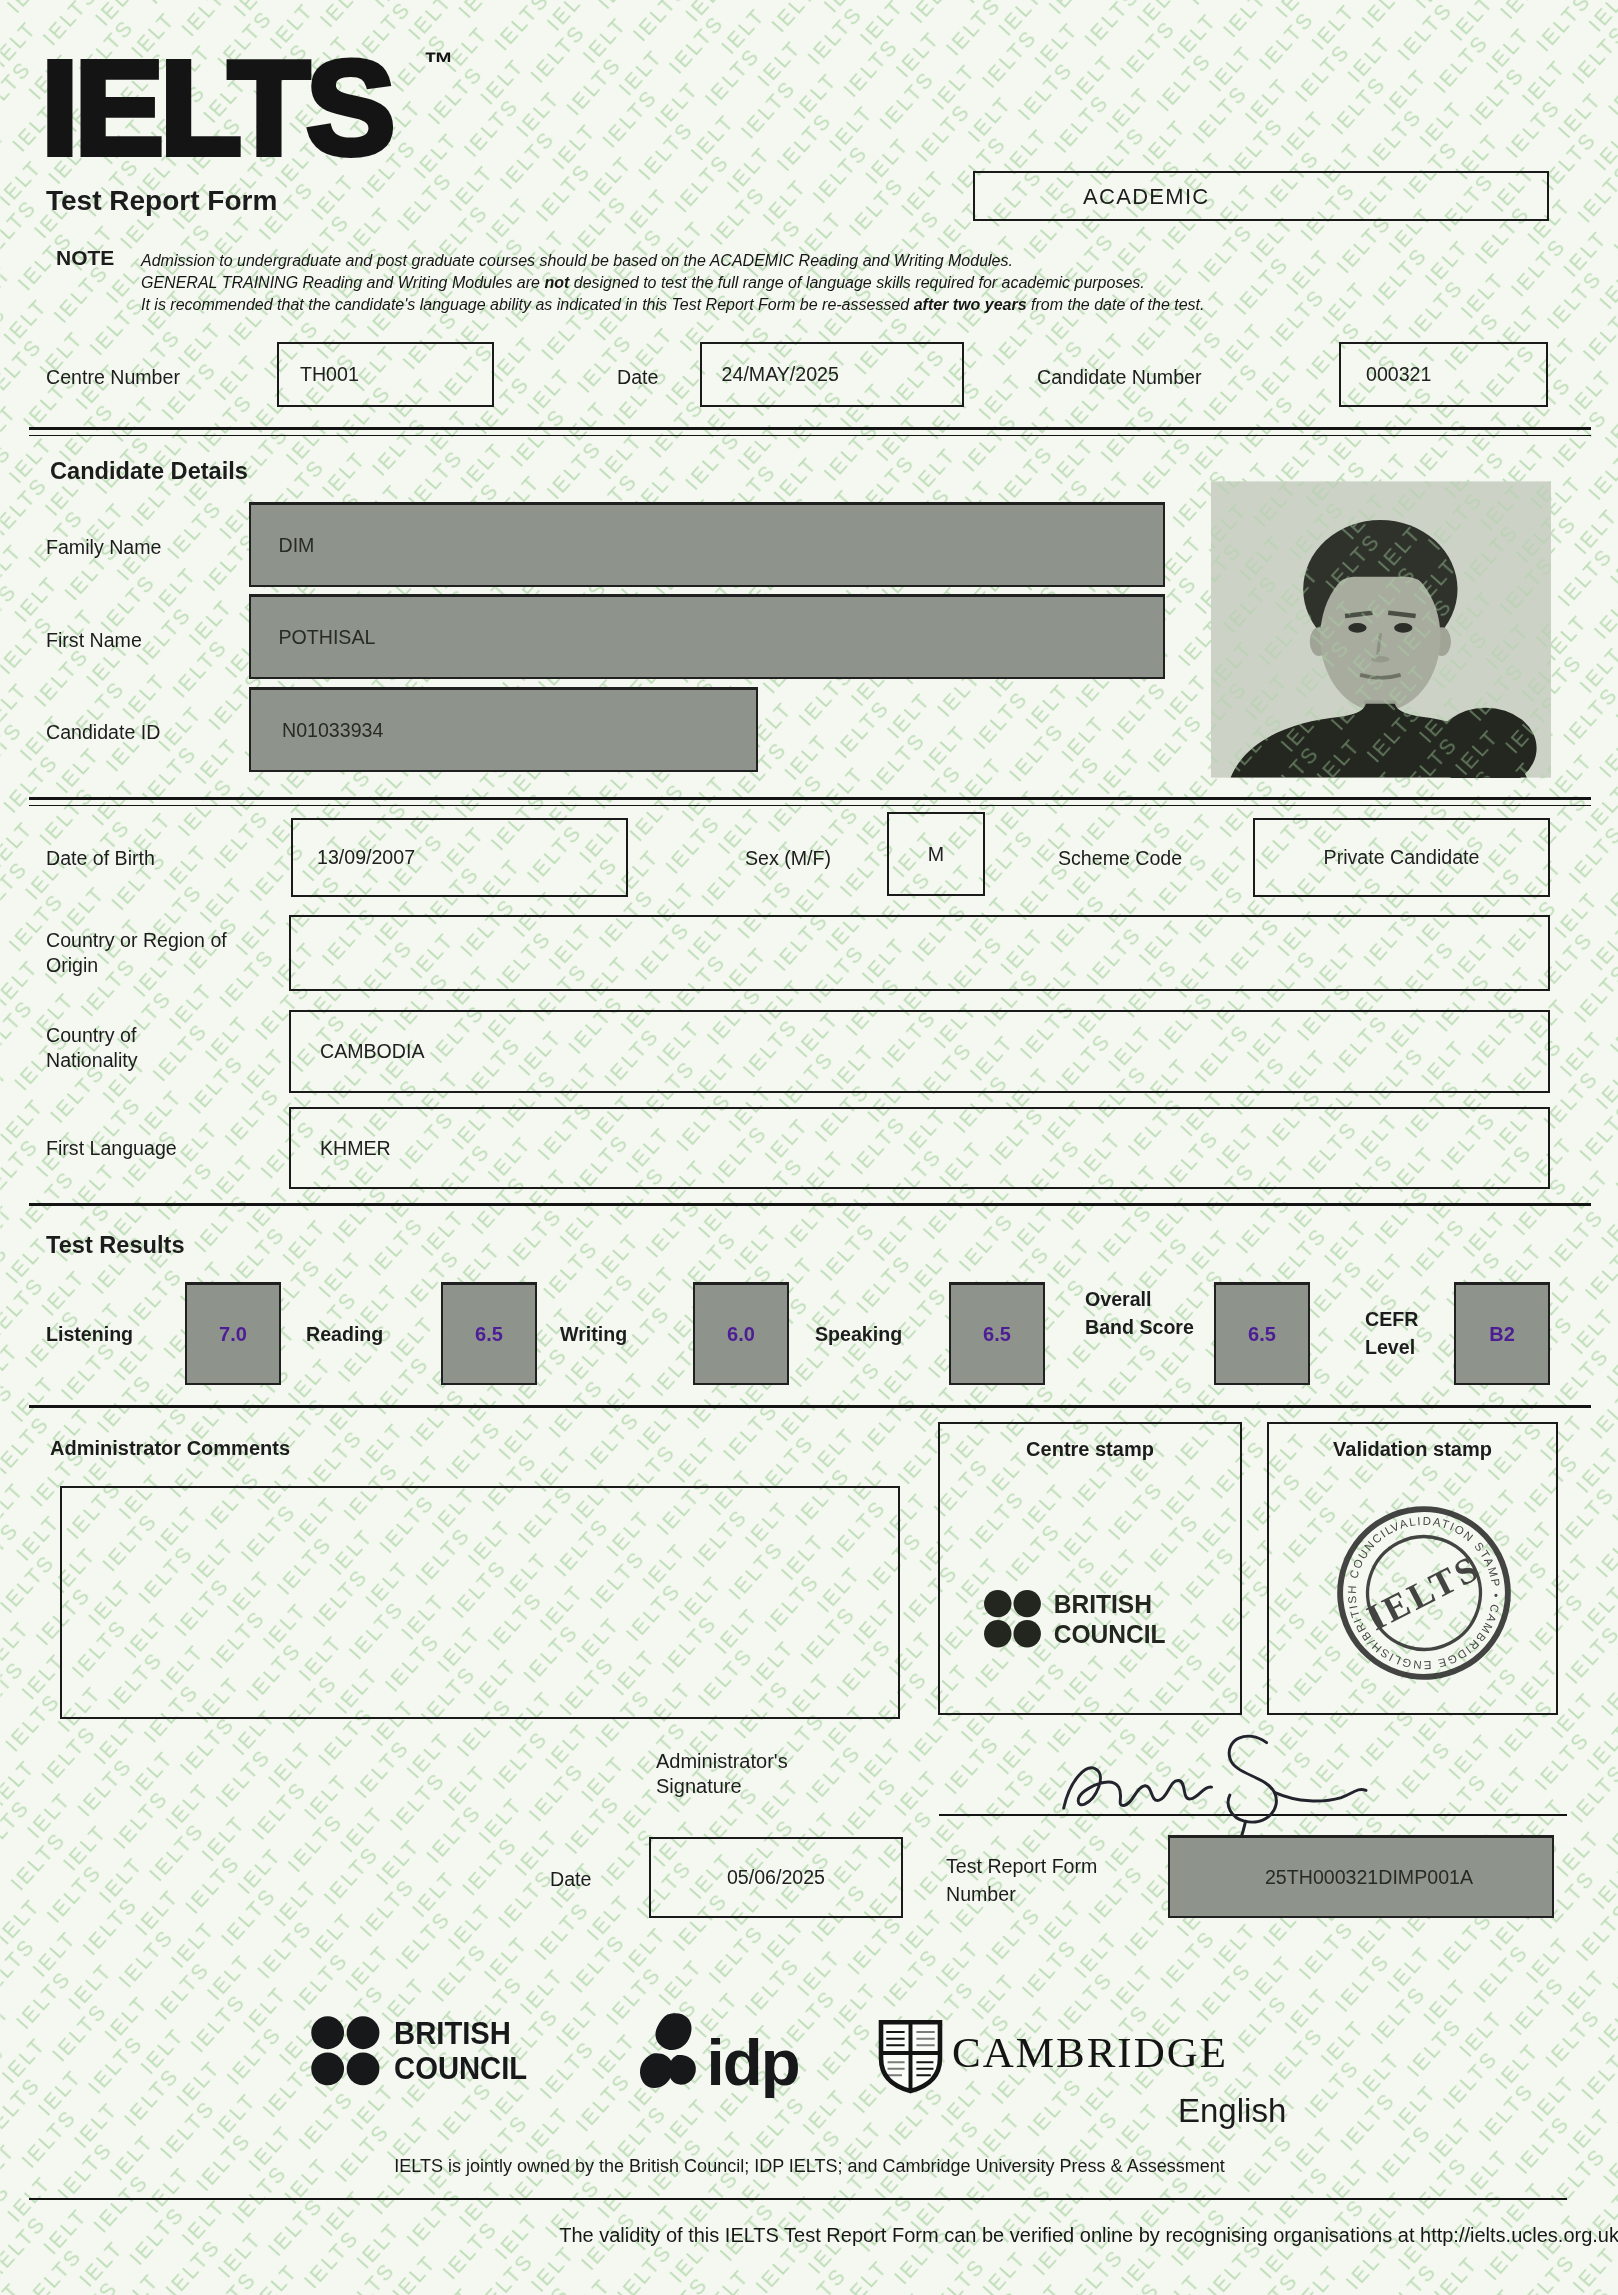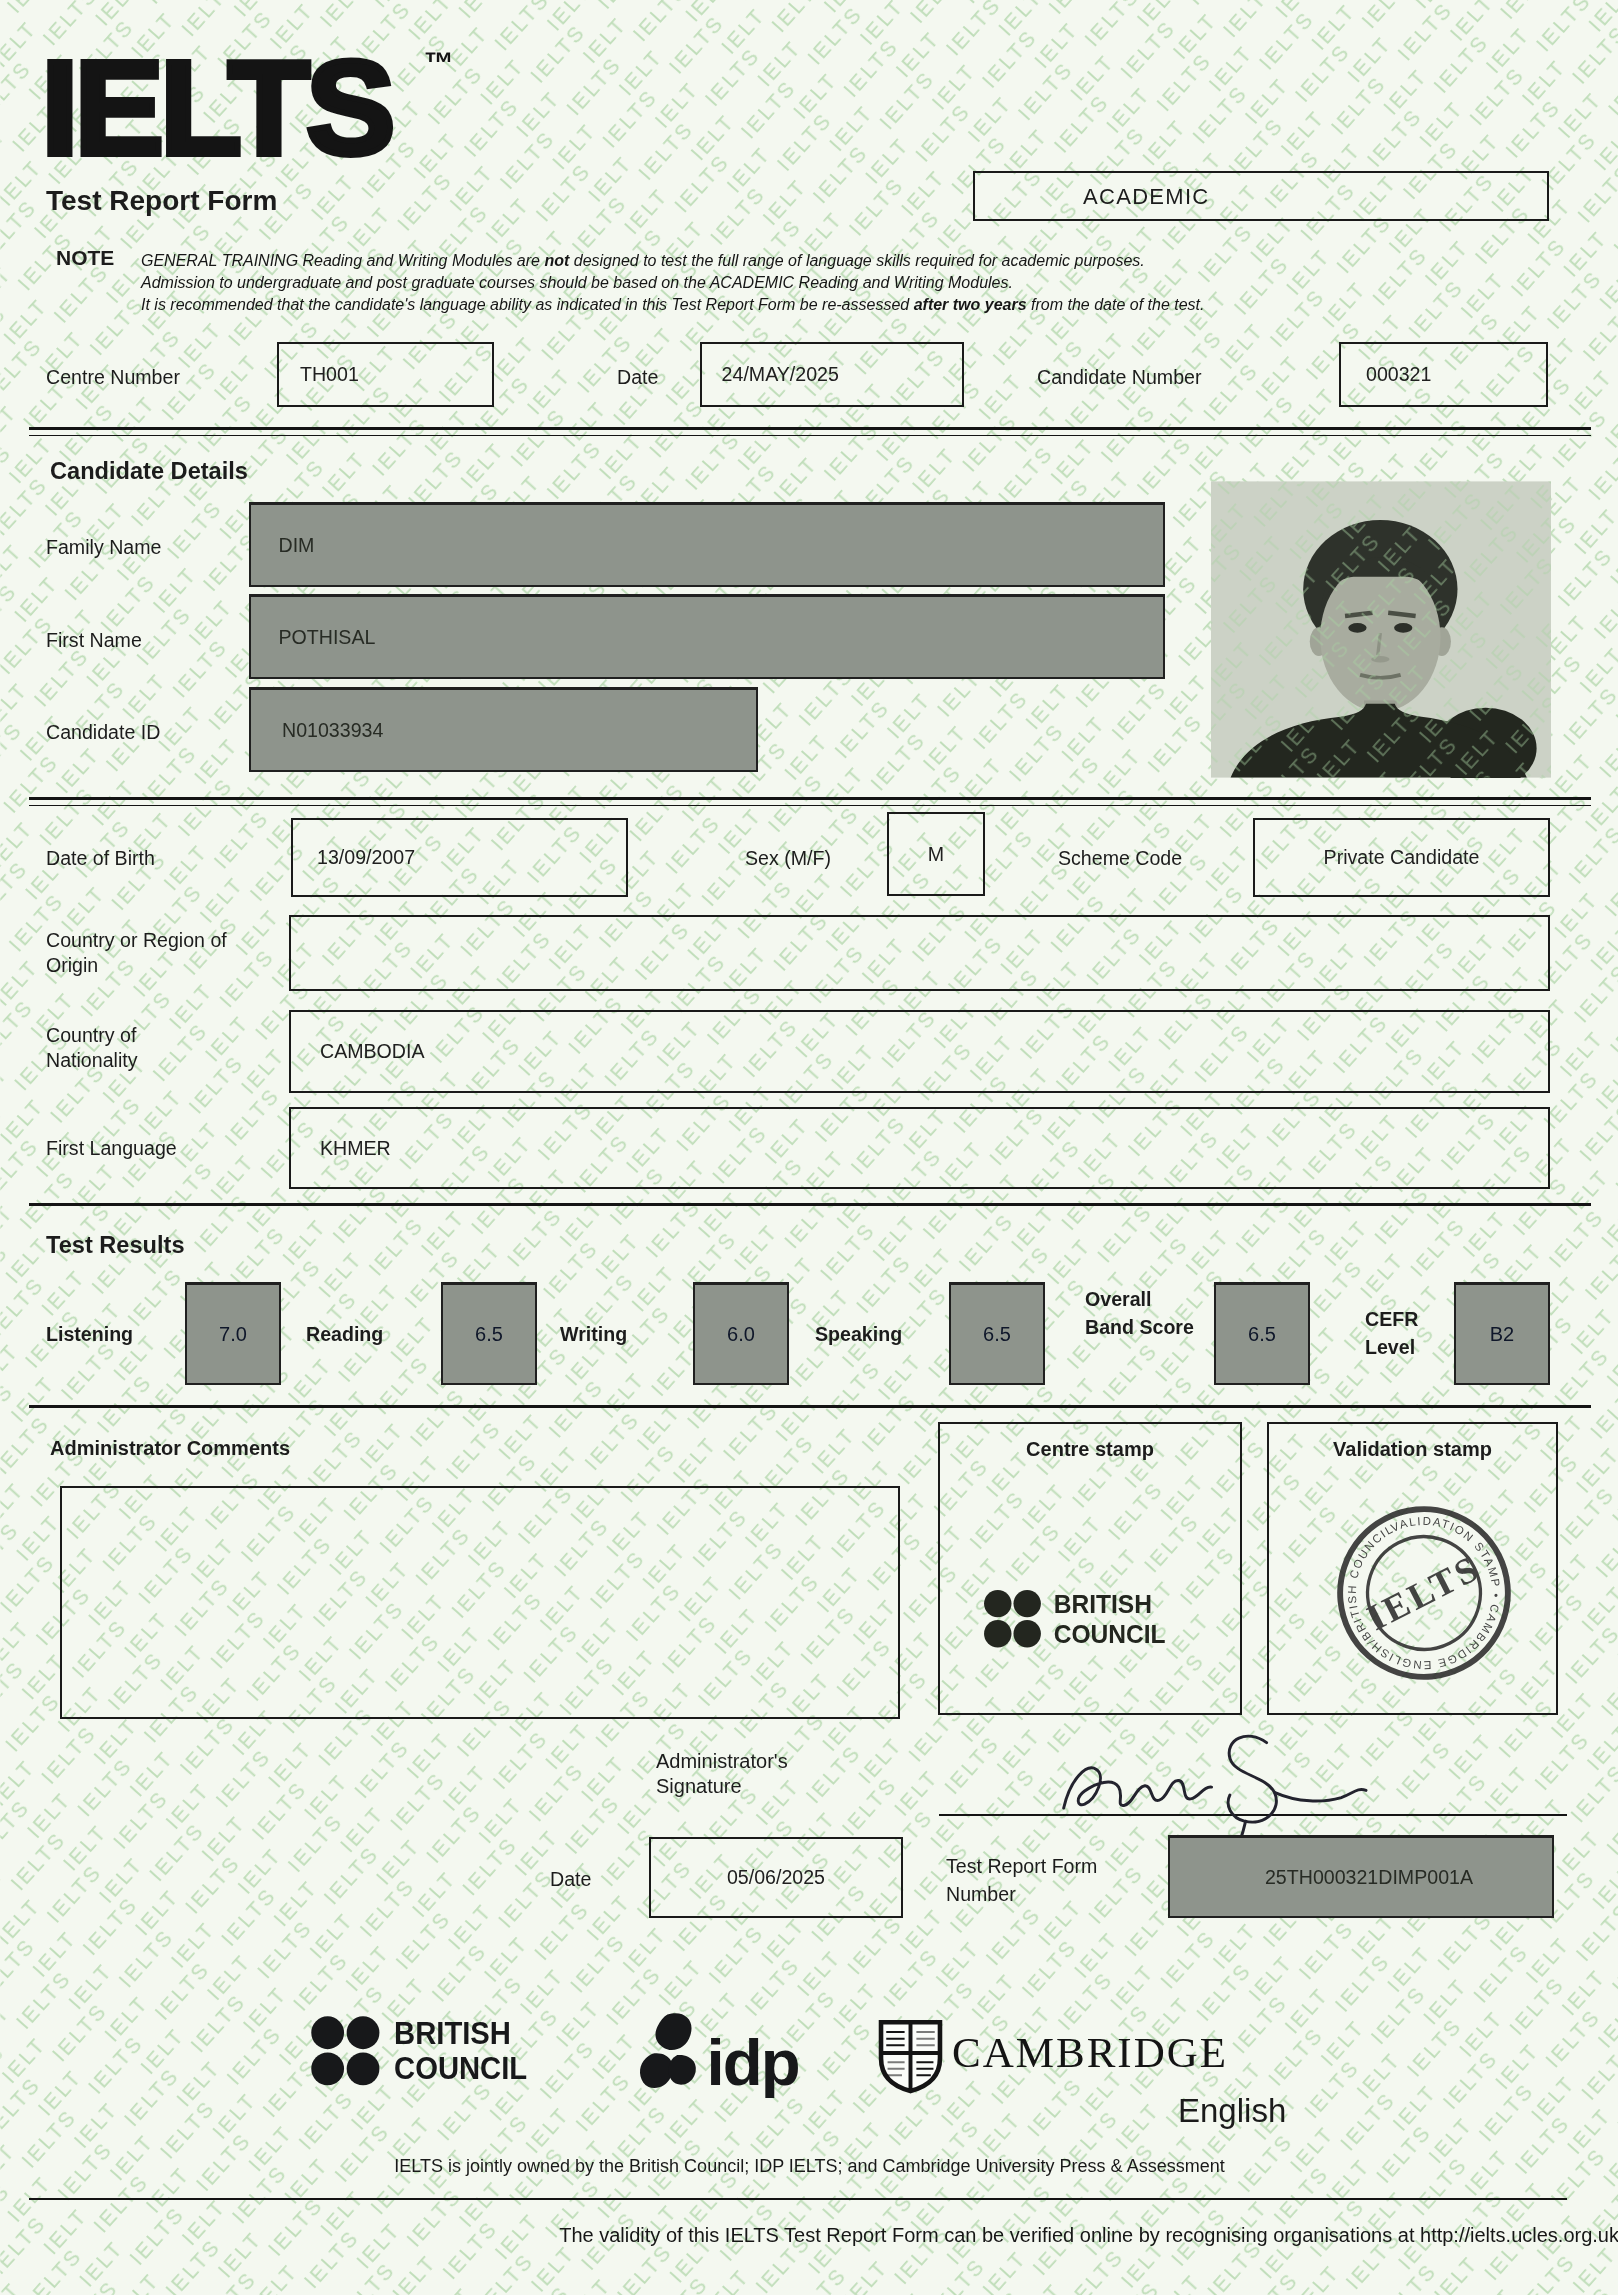--- a/index.html
+++ b/index.html
@@ -25,21 +25,21 @@
     border:2px solid #202020;border-top-width:3.3px;
     box-sizing:border-box;
     display:flex;align-items:center;
     font-size:19.6px;color:#272b24;
   }
   .score{
     background:#8e948c;
     border:2px solid #202020;border-top-width:3.3px;
     box-sizing:border-box;
     display:flex;align-items:center;justify-content:center;
-    font-size:20px;color:#0f172a;
+    font-size:20px;color:#4c1d95;font-weight:bold;
   }
   .dline{border-top:3.3px solid #141414;border-bottom:1.3px solid #141414;height:4.6px;box-sizing:content-box;}
   .sline{border-top:3.3px solid #141414;height:0;}
   .sline4{border-top:2.6px solid #141414;height:0;}
   .note-line{font-size:16px;line-height:22px;font-style:italic;color:#161616;}
   .cstamp-label{font-size:20px;font-weight:bold;text-align:center;}
 </style>
 </head>
 <body>
 
@@ -61,22 +61,22 @@
   </svg>
 
   <div class="abs h1" style="left:46px;top:185px">Test Report Form</div>
 
   <div class="abs box" style="left:973px;top:171px;width:576px;height:50px">
     <div style="padding-left:108px;line-height:47px;font-size:22px;letter-spacing:1.3px">ACADEMIC</div>
   </div>
 
   <div class="abs h3" style="left:56px;top:246px;font-size:21px">NOTE</div>
   <div class="abs" style="left:141px;top:250px;width:1283px">
+    <div class="note-line">Admission to undergraduate and post graduate courses should be based on the ACADEMIC Reading and Writing Modules.</div>
     <div class="note-line"><span>GENERAL TRAINING Reading and Writing Modules are </span><span class="b">not</span><span> designed to test the full range of language skills required for academic purposes.</span></div>
-    <div class="note-line">Admission to undergraduate and post graduate courses should be based on the ACADEMIC Reading and Writing Modules.</div>
     <div class="note-line"><span>It is recommended that the candidate's language ability as indicated in this Test Report Form be re-assessed </span><span class="b">after two years</span><span> from the date of the test.</span></div>
   </div>
 
   <div class="abs lbl" style="left:46px;top:365px">Centre Number</div>
   <div class="abs box val" style="left:277px;top:342px;width:217px;height:65px;padding-left:21px">TH001</div>
 
   <div class="abs lbl" style="left:617px;top:365px">Date</div>
   <div class="abs box val" style="left:700px;top:342px;width:264px;height:65px;padding-left:19.6px">24/MAY/2025</div>
 
   <div class="abs lbl" style="left:1037px;top:365px">Candidate Number</div>

